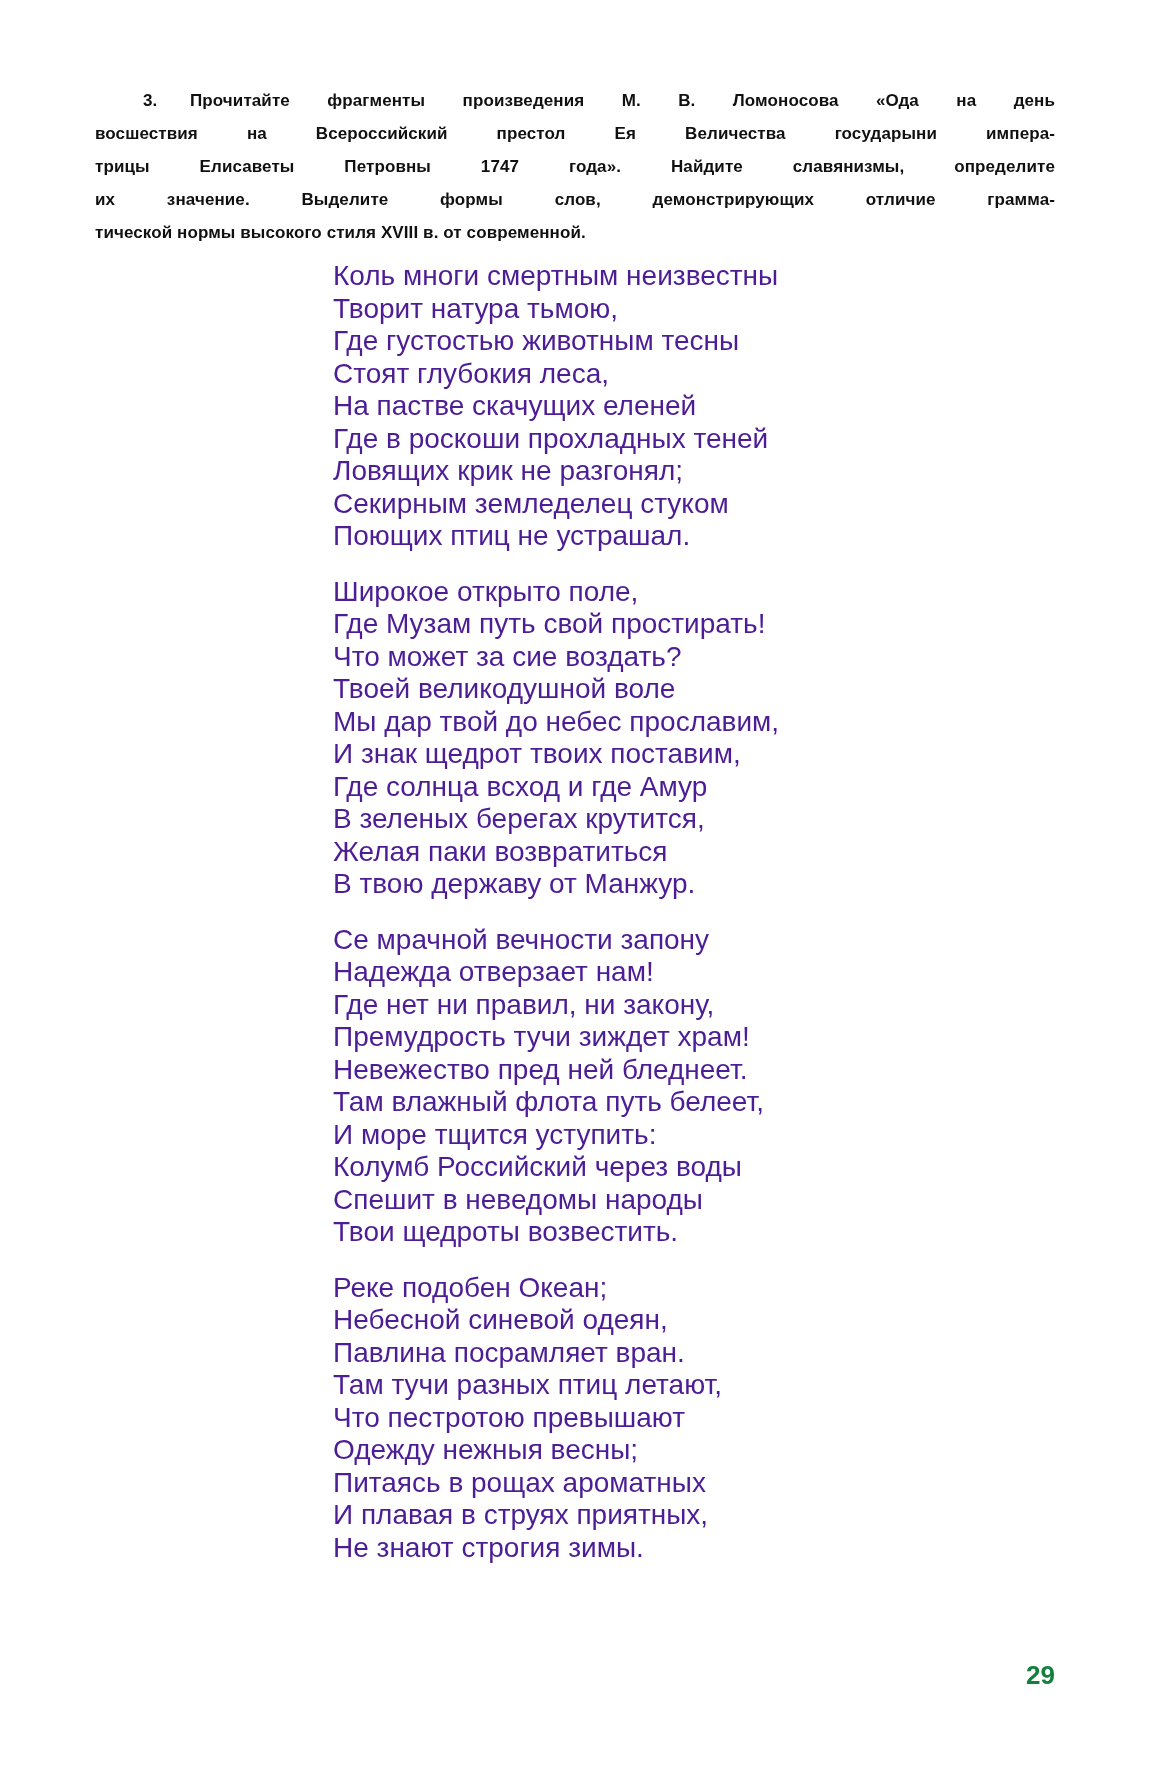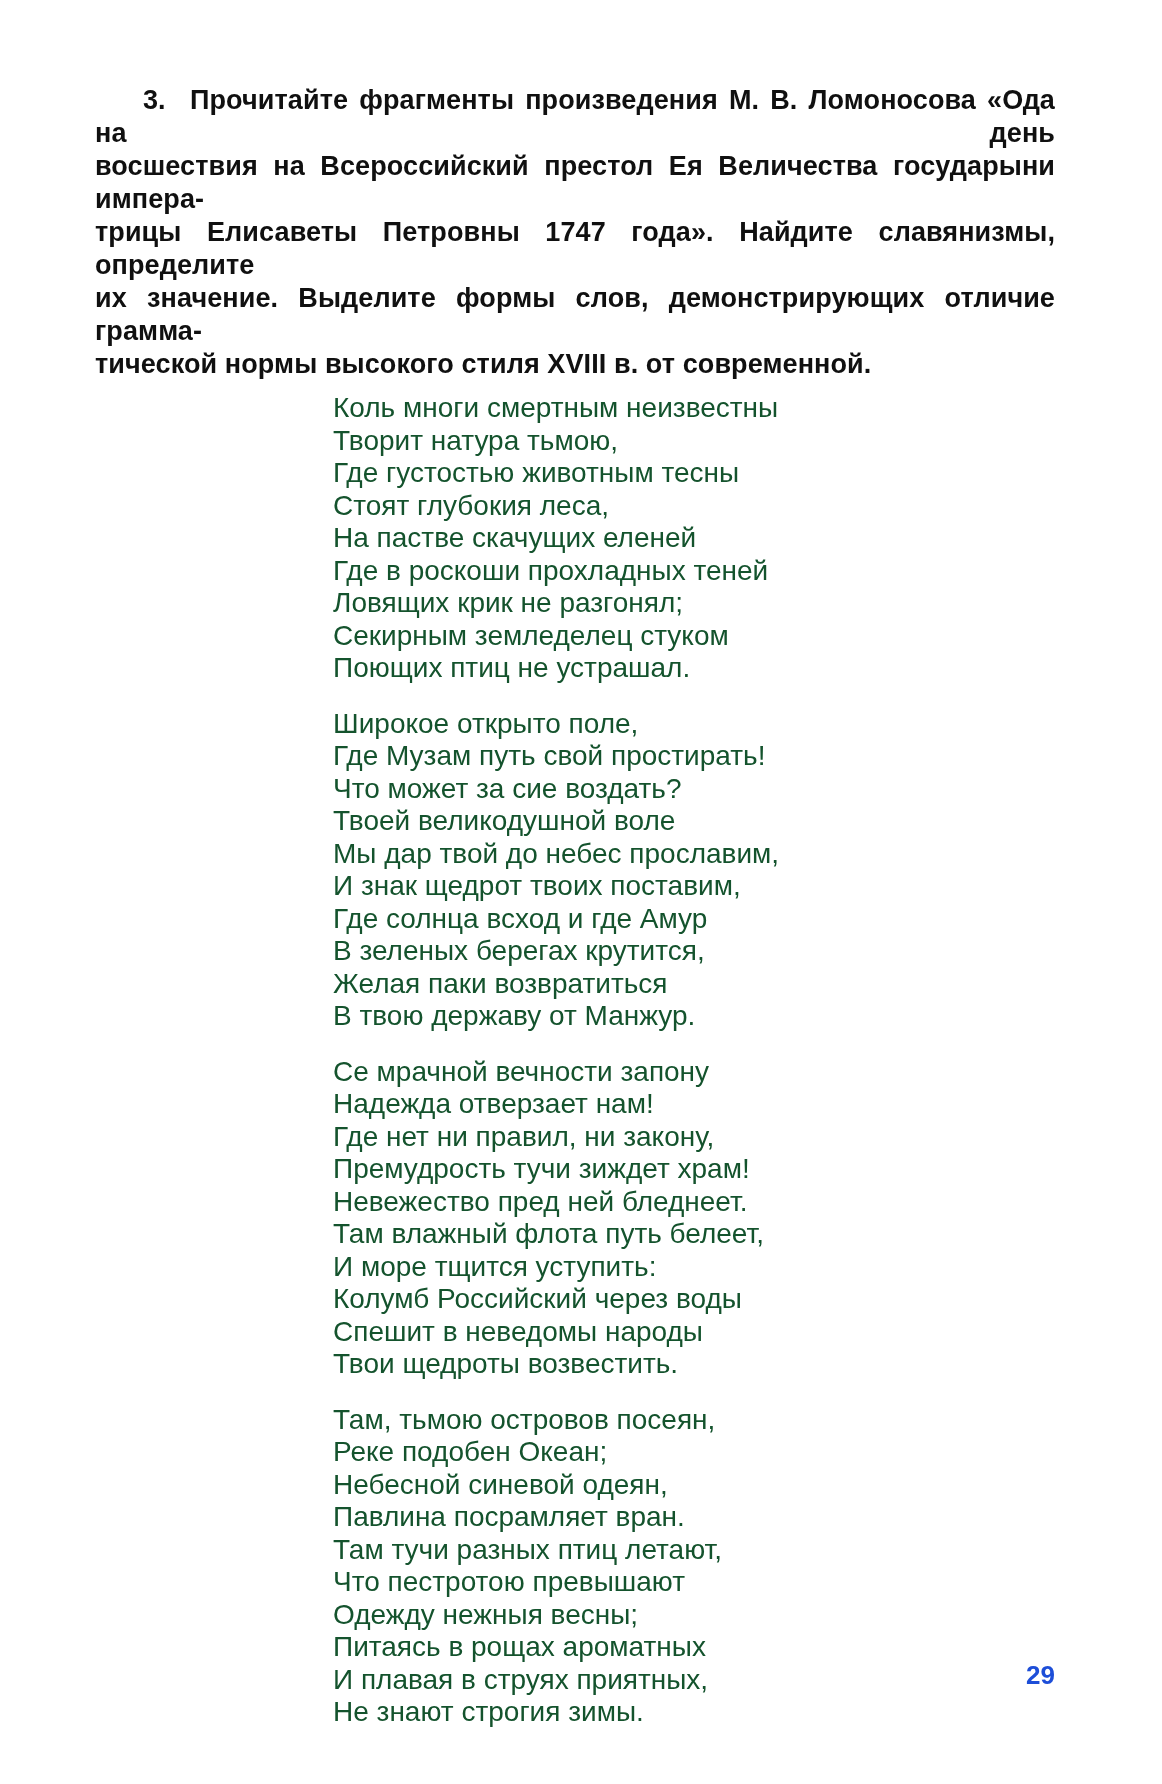--- a/index.html
+++ b/index.html
@@ -18,21 +18,21 @@
   .content {
     position: absolute;
     left: 95px;
     top: 84px;
     width: 960px;
   }
   
   .task {
     color: #101010;
     font-weight: bold;
-    font-size: 27px;
+    font-size: 17px;
     line-height: 33px;
     letter-spacing: 0.1px;
   }
   .task-line {
     text-align: justify;
   }
   .task-line.jl {
     text-align-last: justify;
   }
   .task-line-first {
@@ -40,39 +40,39 @@
   }
   .task-num {
     display: inline-block;
     width: 47px;
     text-indent: 0;
   }
   
   .poem {
     margin-left: 238px;
     margin-top: 11px;
-    color: #14532d;
+    color: #4c1d95;
     font-weight: 400;
     font-size: 28px;
     line-height: 32.5px;
   }
   .stanza { margin: 0; }
   .stanza + .stanza { margin-top: 23px; }
   .poem-line { white-space: nowrap; }
   
   .page-number {
     position: absolute;
     left: 95px;
     top: 1660px;
     width: 960px;
     text-align: right;
     font-weight: bold;
     font-size: 26px;
     line-height: 30px;
-    color: #1d4ed8;
+    color: #15803d;
   }
 </style>
 </head>
 <body>
 
 <div class="page">
   <div class="content">
 
     <div class="task">
       <div class="task-line jl task-line-first">
@@ -114,21 +114,20 @@
           <div class="poem-line">Где нет ни правил, ни закону,</div>
           <div class="poem-line">Премудрость тучи зиждет храм!</div>
           <div class="poem-line">Невежество пред ней бледнеет.</div>
           <div class="poem-line">Там влажный флота путь белеет,</div>
           <div class="poem-line">И море тщится уступить:</div>
           <div class="poem-line">Колумб Российский через воды</div>
           <div class="poem-line">Спешит в неведомы народы</div>
           <div class="poem-line">Твои щедроты возвестить.</div>
         </div>
         <div class="stanza">
-          <div class="poem-line">Там, тьмою островов посеян,</div>
           <div class="poem-line">Реке подобен Океан;</div>
           <div class="poem-line">Небесной синевой одеян,</div>
           <div class="poem-line">Павлина посрамляет вран.</div>
           <div class="poem-line">Там тучи разных птиц летают,</div>
           <div class="poem-line">Что пестротою превышают</div>
           <div class="poem-line">Одежду нежныя весны;</div>
           <div class="poem-line">Питаясь в рощах ароматных</div>
           <div class="poem-line">И плавая в струях приятных,</div>
           <div class="poem-line">Не знают строгия зимы.</div>
         </div>

